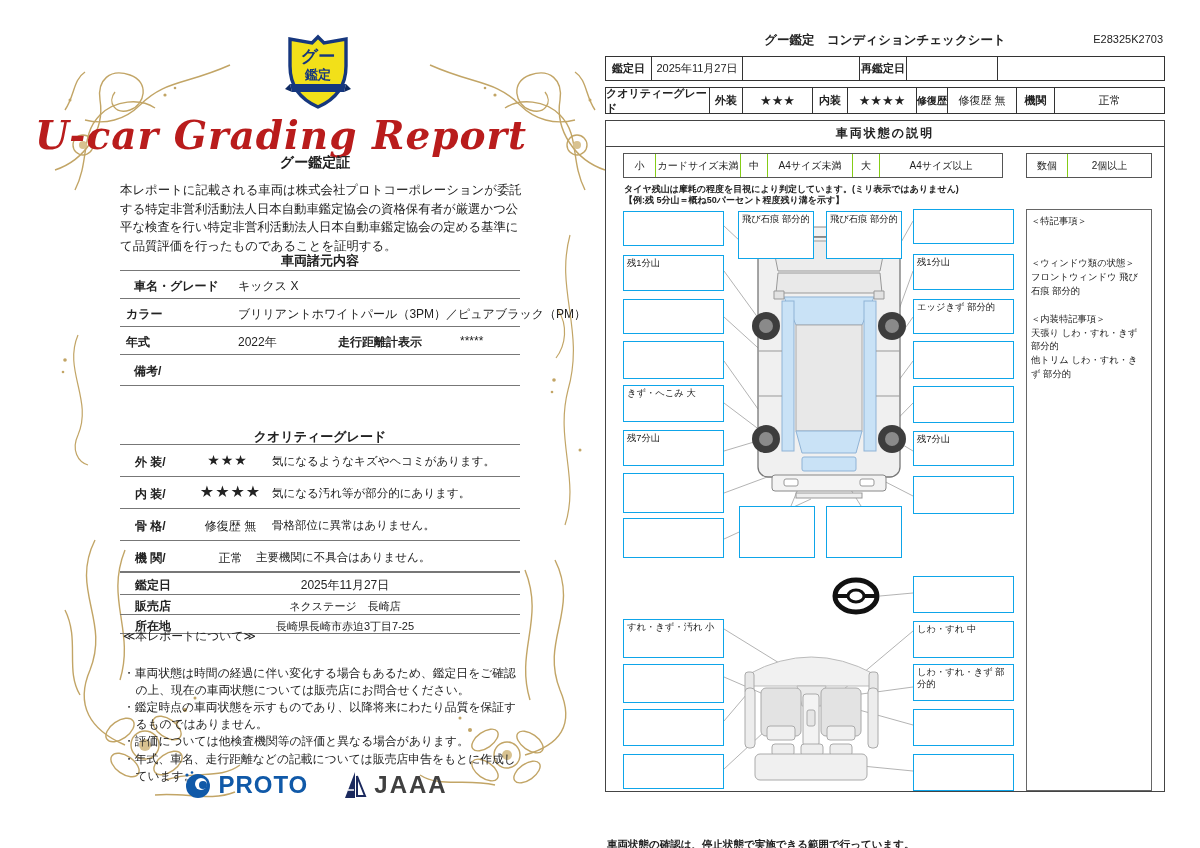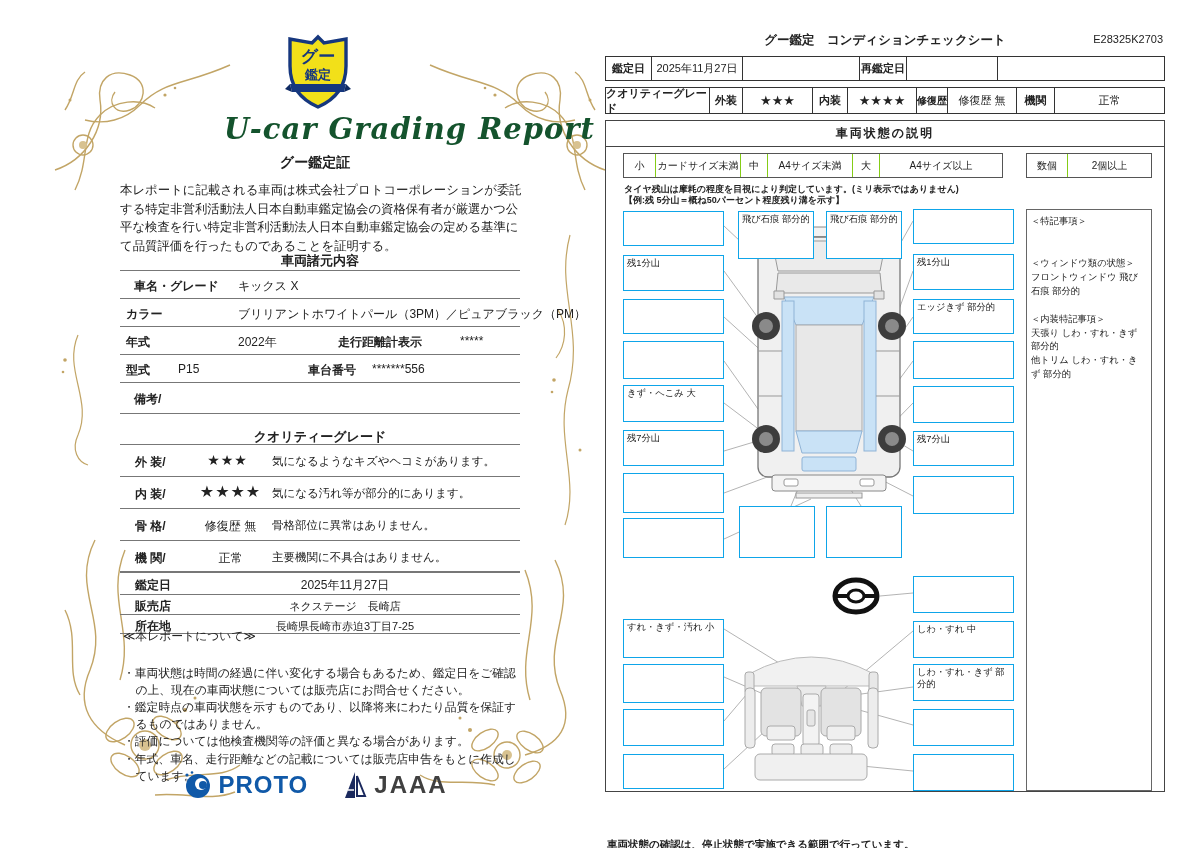--- a/index.html
+++ b/index.html
@@ -3,23 +3,23 @@
 <meta charset="utf-8">
 <style>
   * { margin:0; padding:0; box-sizing:border-box; }
   html,body { width:1200px; height:848px; background:#fff; font-family:"Liberation Sans","DejaVu Sans",sans-serif; color:#222; }
   .stage { position:relative; width:1200px; height:848px; overflow:hidden; background:#fff; }
 
   
   .cert { position:absolute; left:35px; top:30px; width:560px; height:790px; }
   .orn { position:absolute; pointer-events:none; }
   .badge { position:absolute; left:249px; top:4px; width:68px; height:76px; }
-  .cert-title { position:absolute; top:82px; left:0; width:560px; text-align:right;
+  .cert-title { position:absolute; top:82px; left:0; width:560px; text-align:left;
     font-family:"DejaVu Serif","Liberation Serif",serif; font-style:italic; font-weight:bold;
-    font-size:29px; color:#14532d; letter-spacing:1px; }
+    font-size:39px; color:#b91c1c; letter-spacing:1px; }
   .cert-sub { position:absolute; top:124px; left:0; width:560px; text-align:center; font-size:14px; font-weight:bold; }
   .cert-intro { position:absolute; top:151px; left:85px; width:402px; font-size:12.4px; line-height:1.5; text-align:left; }
   .sec-title { position:absolute; left:85px; width:400px; text-align:center; font-weight:bold; font-size:13px; }
   .ltable { position:absolute; left:85px; width:400px; }
   .lrow { position:relative; border-top:1px solid #777; font-size:12px; }
   .lrow:last-child { border-bottom:1px solid #777; }
   .lbl { font-weight:bold; }
   .abs { position:absolute; }
   .stars3 { font-size:14px; letter-spacing:1px; }
   .stars4 { font-size:16px; letter-spacing:1px; }
@@ -170,26 +170,20 @@
       <div class="lrow" style="height:28px">
         <span class="abs lbl" style="left:6px;top:7px">カラー</span>
         <span class="abs" style="left:118px;top:7px;width:282px;white-space:nowrap">ブリリアントホワイトパール（3PM）／ピュアブラック（PM）</span>
       </div>
       <div class="lrow" style="height:28px">
         <span class="abs lbl" style="left:6px;top:7px">年式</span>
         <span class="abs" style="left:118px;top:7px">2022年</span>
         <span class="abs lbl" style="left:218px;top:7px">走行距離計表示</span>
         <span class="abs" style="left:340px;top:7px">*****</span>
       </div>
-      <div class="lrow" style="height:28px">
-        <span class="abs lbl" style="left:6px;top:7px">型式</span>
-        <span class="abs" style="left:58px;top:7px">P15</span>
-        <span class="abs lbl" style="left:188px;top:7px">車台番号</span>
-        <span class="abs" style="left:252px;top:7px">*******556</span>
-      </div>
       <div class="lrow" style="height:32px">
         <span class="abs lbl" style="left:14px;top:8px">備考/</span>
       </div>
     </div>
 
     <div class="sec-title" style="top:398px">クオリティーグレード</div>
 
     <div class="ltable" style="top:414px">
       <div class="lrow" style="height:32px">
         <span class="abs lbl" style="left:15px;top:9px">外 装/</span>
@@ -202,21 +196,21 @@
         <span class="abs" style="left:152px;top:9px;font-size:11.5px">気になる汚れ等が部分的にあります。</span>
       </div>
       <div class="lrow" style="height:32px">
         <span class="abs lbl" style="left:15px;top:9px">骨 格/</span>
         <span class="abs" style="left:68px;top:9px;width:85px;text-align:center">修復歴 無</span>
         <span class="abs" style="left:152px;top:9px;font-size:11.5px">骨格部位に異常はありません。</span>
       </div>
       <div class="lrow" style="height:32px">
         <span class="abs lbl" style="left:15px;top:9px">機 関/</span>
         <span class="abs" style="left:68px;top:9px;width:85px;text-align:center">正常</span>
-        <span class="abs" style="left:152px;top:9px;font-size:11.5px">主要機関に不具合はありません。</span>
+        <span class="abs" style="left:136px;top:9px;font-size:11.5px">主要機関に不具合はありません。</span>
       </div>
     </div>
 
     <div class="ltable" style="top:542px">
       <div class="lrow" style="height:22px">
         <span class="abs lbl" style="left:15px;top:4px">鑑定日</span>
         <span class="abs" style="left:100px;top:4px;width:250px;text-align:center">2025年11月27日</span>
       </div>
       <div class="lrow" style="height:20px;font-size:11px">
         <span class="abs lbl" style="left:15px;top:3px;font-size:12px">販売店</span>

